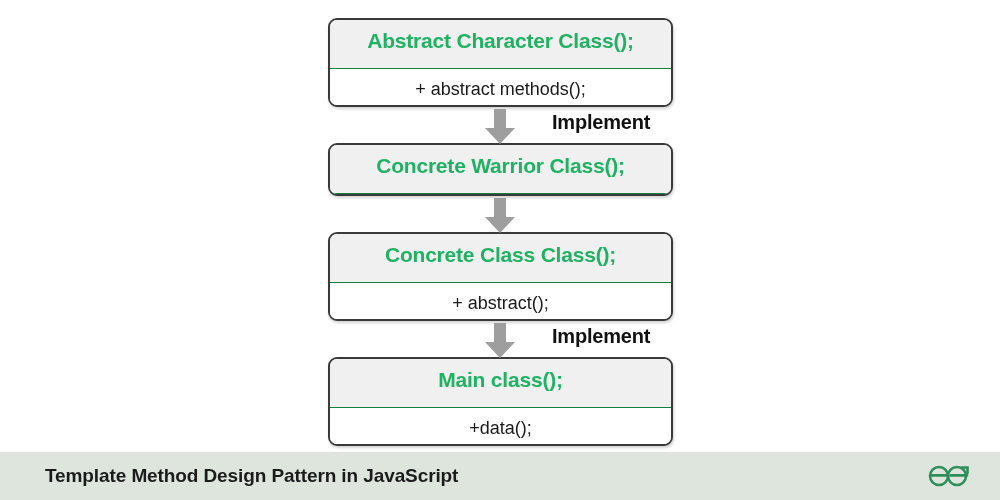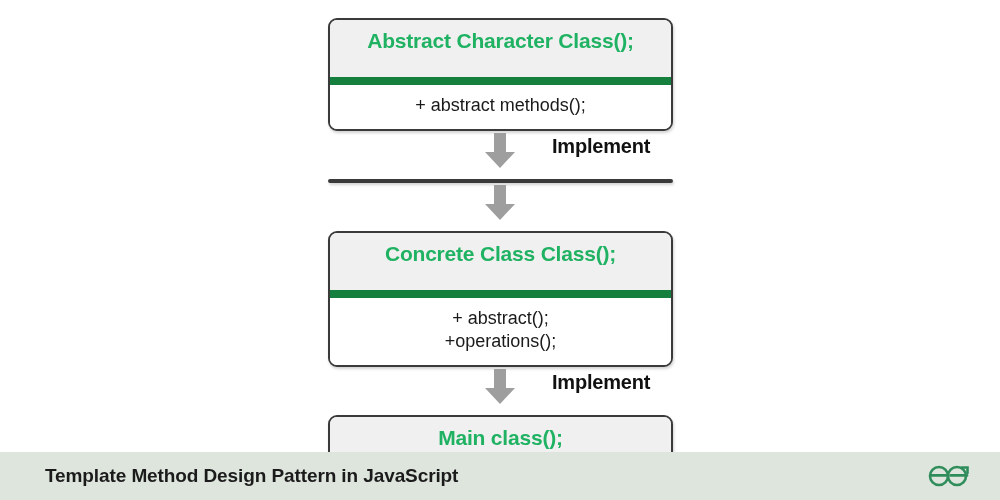--- a/index.html
+++ b/index.html
@@ -36,47 +36,47 @@
     width: 345px;
     box-sizing: border-box;
     border: 2px solid #3a3a3a;
     border-radius: 9px;
     background: #ffffff;
     overflow: hidden;
     box-shadow: 1px 2px 3px rgba(0,0,0,0.18);
   }
   .uml-header {
     background: #f0f0f0;
-    border-bottom: 8px solid #15803d;
+    border-bottom: 1px solid #15803d;
     text-align: center;
-    padding: 9px 6px 24px;
+    padding: 9px 6px 15px;
   }
   .uml-title {
     color: #20b263;
     font-size: 21px;
     font-weight: bold;
     letter-spacing: -0.2px;
     white-space: nowrap;
   }
   .uml-body {
     background: #ffffff;
     text-align: center;
-    padding: 9px 6px 12px;
+    padding: 9px 6px 4px;
   }
   .uml-member {
     color: #1a1a1a;
     font-size: 18px;
     line-height: 1.28;
     white-space: nowrap;
   }
 
   
   .connector {
     position: relative;
-    height: 48px;
+    height: 36px;
     width: 345px;
   }
   .arrow-wrap {
     position: absolute;
     left: 155px;
     top: 2px;
     width: 34px;
     height: 36px;
   }
   .arrow-wrap svg { display: block; }
@@ -137,38 +137,40 @@
     <div class="connector">
       <span class="arrow-wrap">
         <svg width="34" height="36" viewBox="0 0 34 36">
           <polygon points="11,0 23,0 23,19 32,19 17,35 2,19 11,19" fill="#9e9e9e"></polygon>
         </svg>
       </span>
       <span class="connector-label">Implement</span>
     </div>
 
     <div class="uml-box">
+      <div class="uml-header">
+        <div class="uml-title">Concrete Warrior Class();</div>
+      </div>
     </div>
 
     <div class="connector">
       <span class="arrow-wrap">
         <svg width="34" height="36" viewBox="0 0 34 36">
           <polygon points="11,0 23,0 23,19 32,19 17,35 2,19 11,19" fill="#9e9e9e"></polygon>
         </svg>
       </span>
       <span class="connector-label"></span>
     </div>
 
     <div class="uml-box">
       <div class="uml-header">
         <div class="uml-title">Concrete Class Class();</div>
       </div>
       <div class="uml-body">
         <div class="uml-member">+ abstract();</div>
-        <div class="uml-member">+operations();</div>
       </div>
     </div>
 
     <div class="connector">
       <span class="arrow-wrap">
         <svg width="34" height="36" viewBox="0 0 34 36">
           <polygon points="11,0 23,0 23,19 32,19 17,35 2,19 11,19" fill="#9e9e9e"></polygon>
         </svg>
       </span>
       <span class="connector-label">Implement</span>

